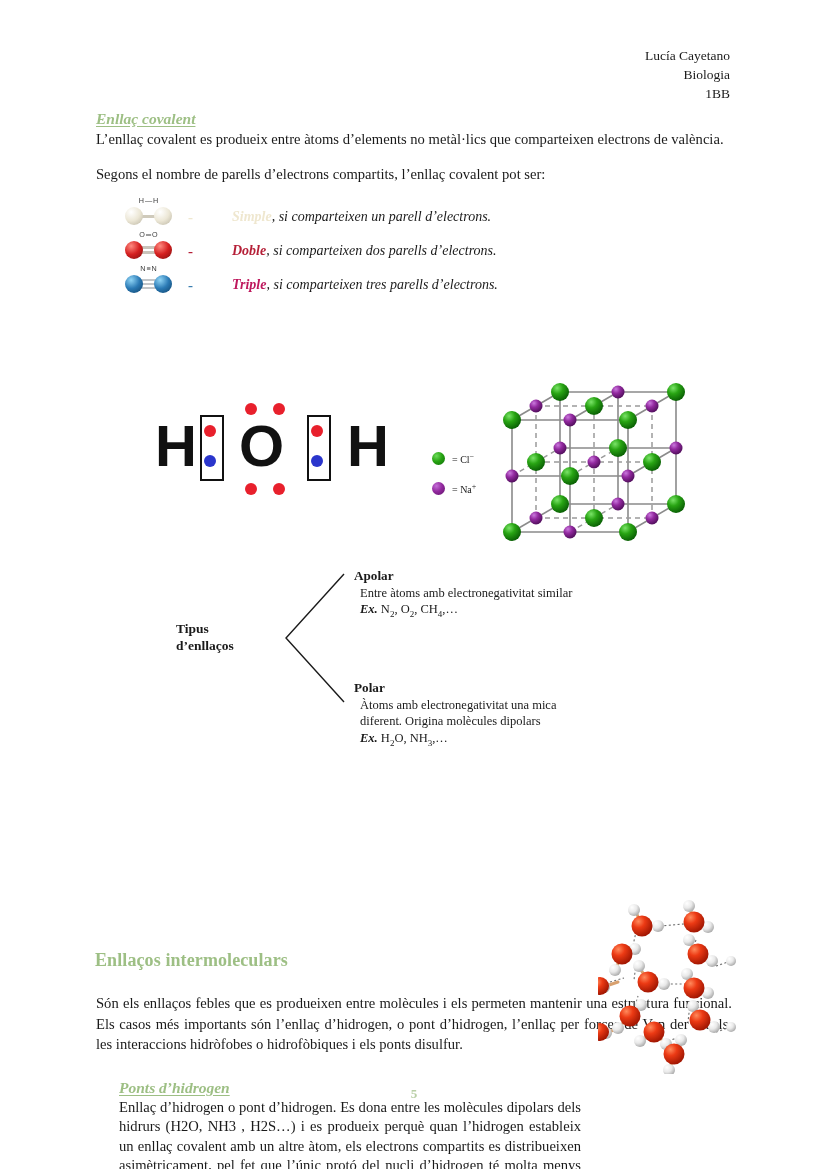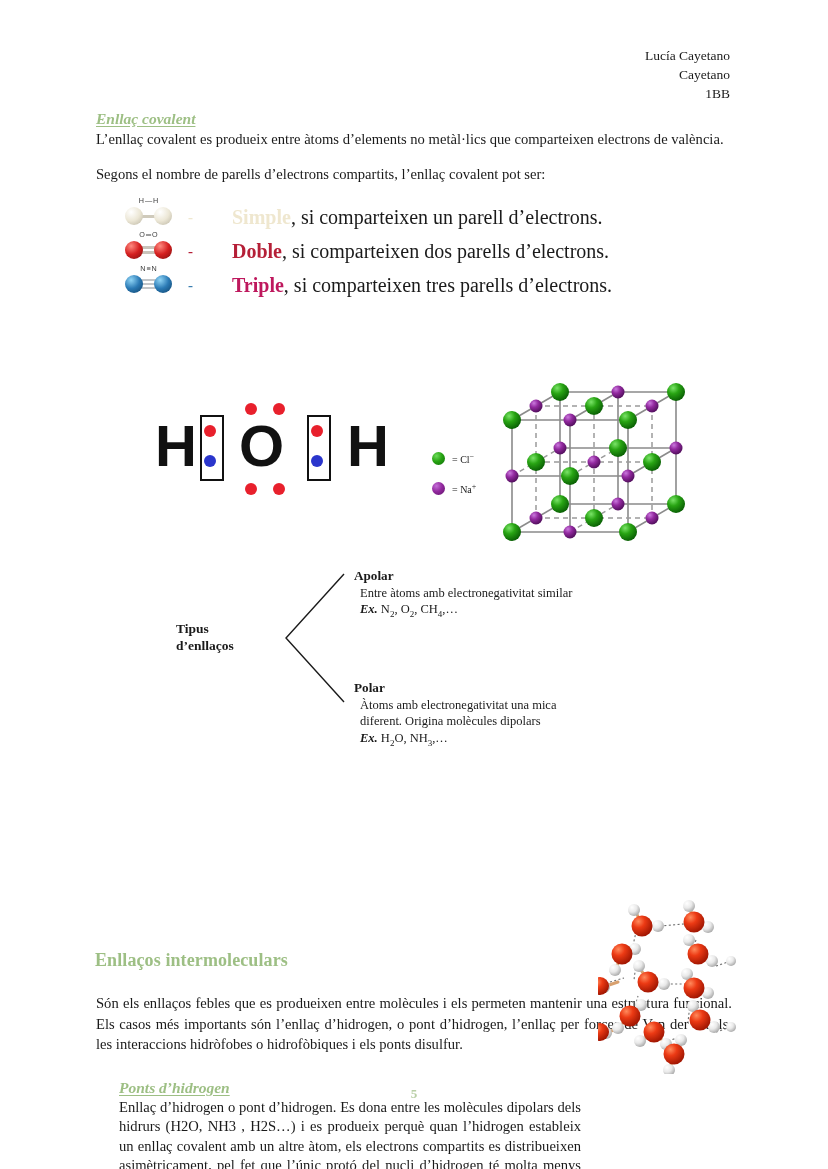--- a/index.html
+++ b/index.html
@@ -81,21 +81,22 @@
     display: flex;
     align-items: center;
   }
   .bond-row .dash {
     width: 44px;
     margin-left: 92px;
     font-size: 15px;
     font-weight: bold;
   }
   .bond-row .txt {
-    font-size: 20px;
+    font-size: 14px;
+    font-style: italic;
   }
   .bond-row .kw { font-weight: bold; }
 
   
   .mol {
     position: absolute;
     left: 20px;
     width: 66px;
     text-align: center;
   }
@@ -247,21 +248,21 @@
     font-weight: bold;
   }
 </style>
 </head>
 <body>
 
 <div class="page">
 
   <div class="doc-header">
     <div>Lucía Cayetano</div>
-    <div>Cayetano</div>
+    <div>Biologia</div>
     <div>1BB</div>
   </div>
 
   <div class="content">
 
     <h3 class="sub-title">Enllaç covalent</h3>
     <p class="body">L’enllaç covalent es produeix entre àtoms d’elements no metàl·lics que comparteixen electrons de valència.</p>
     <p class="body tight">Segons el nombre de parells d’electrons compartits, l’enllaç covalent pot ser:</p>
 
     

